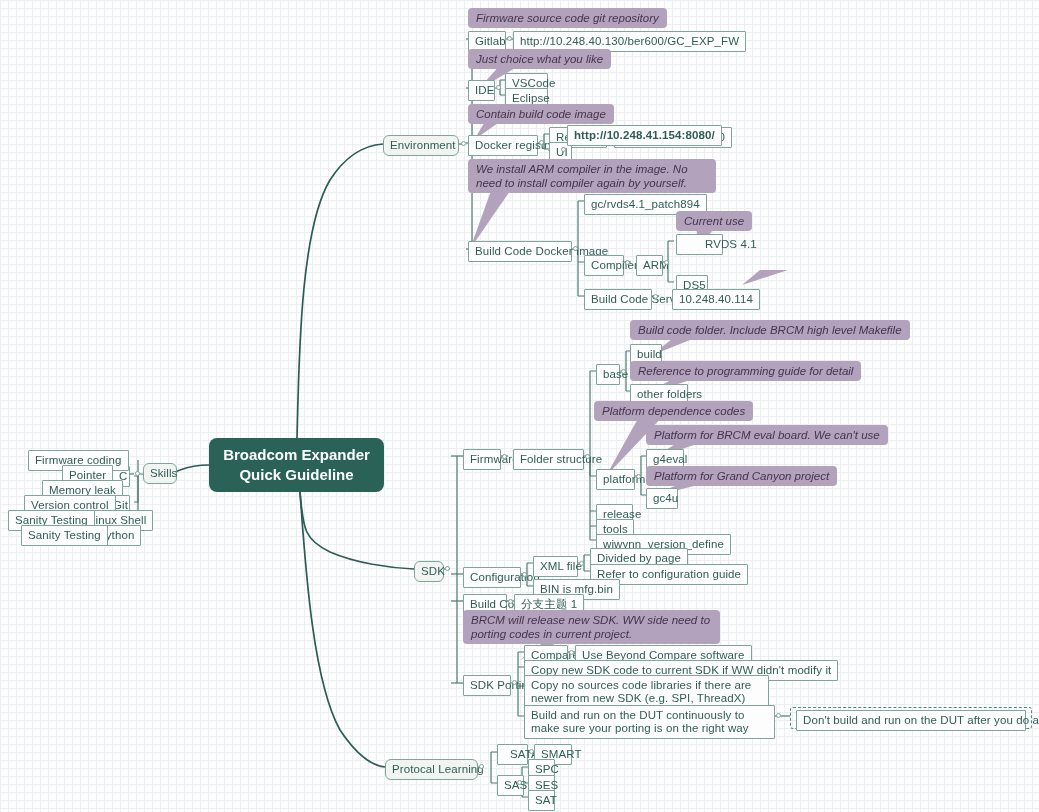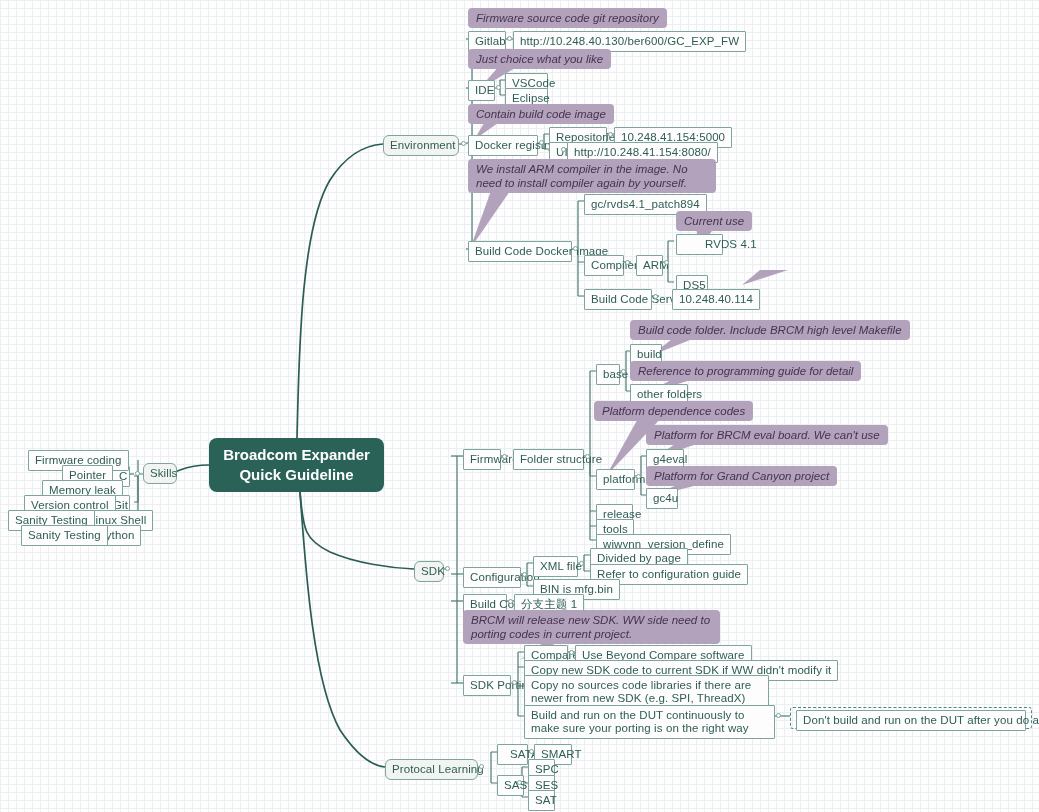--- a/index.html
+++ b/index.html
@@ -245,21 +245,21 @@
   <div class="node" style="left:505px;top:88px;width:43px;">Eclipse</div>
 
   <div class="callout" style="left:468px;top:104px;">Contain build code image</div>
   <div class="node" style="left:468px;top:135px;width:70px;">Docker registry</div>
   <div class="dot" style="left:539px;top:140px;"></div>
   <div class="node" style="left:549px;top:127px;width:58px;">Repositories</div>
   <div class="dot" style="left:608px;top:132px;"></div>
   <div class="node" style="left:614px;top:127px;">10.248.41.154:5000</div>
   <div class="node" style="left:549px;top:142px;width:23px;">UI</div>
   <div class="dot" style="left:561px;top:147px;"></div>
-  <div class="node" style="left:567px;top:142px;">http://10.248.41.154:8080/</div>
+  <div class="node" style="left:567px;top:125px;font-weight:bold;">http://10.248.41.154:8080/</div>
 
   <div class="callout wrap" style="left:468px;top:159px;width:248px;">We install ARM compiler in the image. No need to install compiler again by yourself.</div>
   <div class="node" style="left:468px;top:241px;width:104px;">Build Code Docker Image</div>
   <div class="dot" style="left:573px;top:246px;"></div>
 
   <div class="node" style="left:584px;top:194px;">gc/rvds4.1_patch894</div>
 
   <div class="node" style="left:584px;top:255px;width:40px;">Compiler</div>
   <div class="dot" style="left:625px;top:260px;"></div>
   <div class="node" style="left:636px;top:255px;width:27px;">ARM</div>

